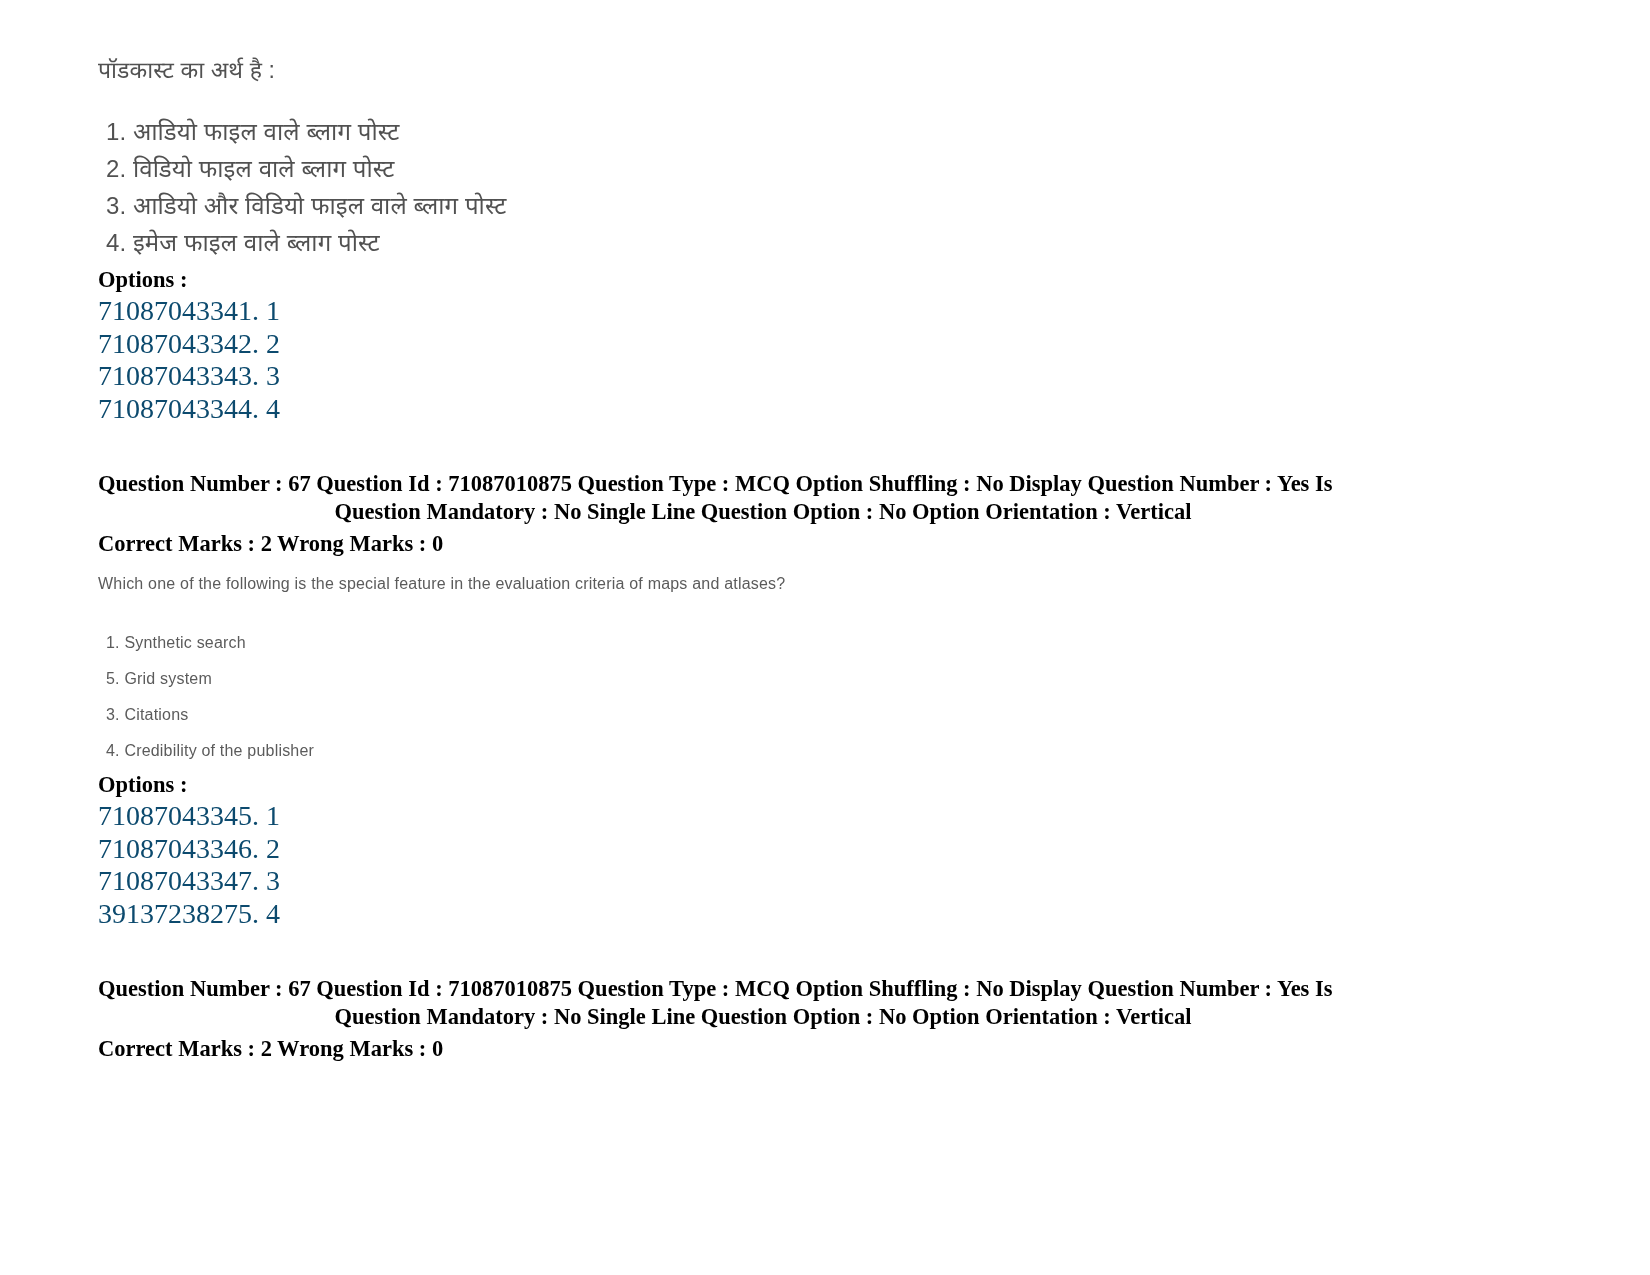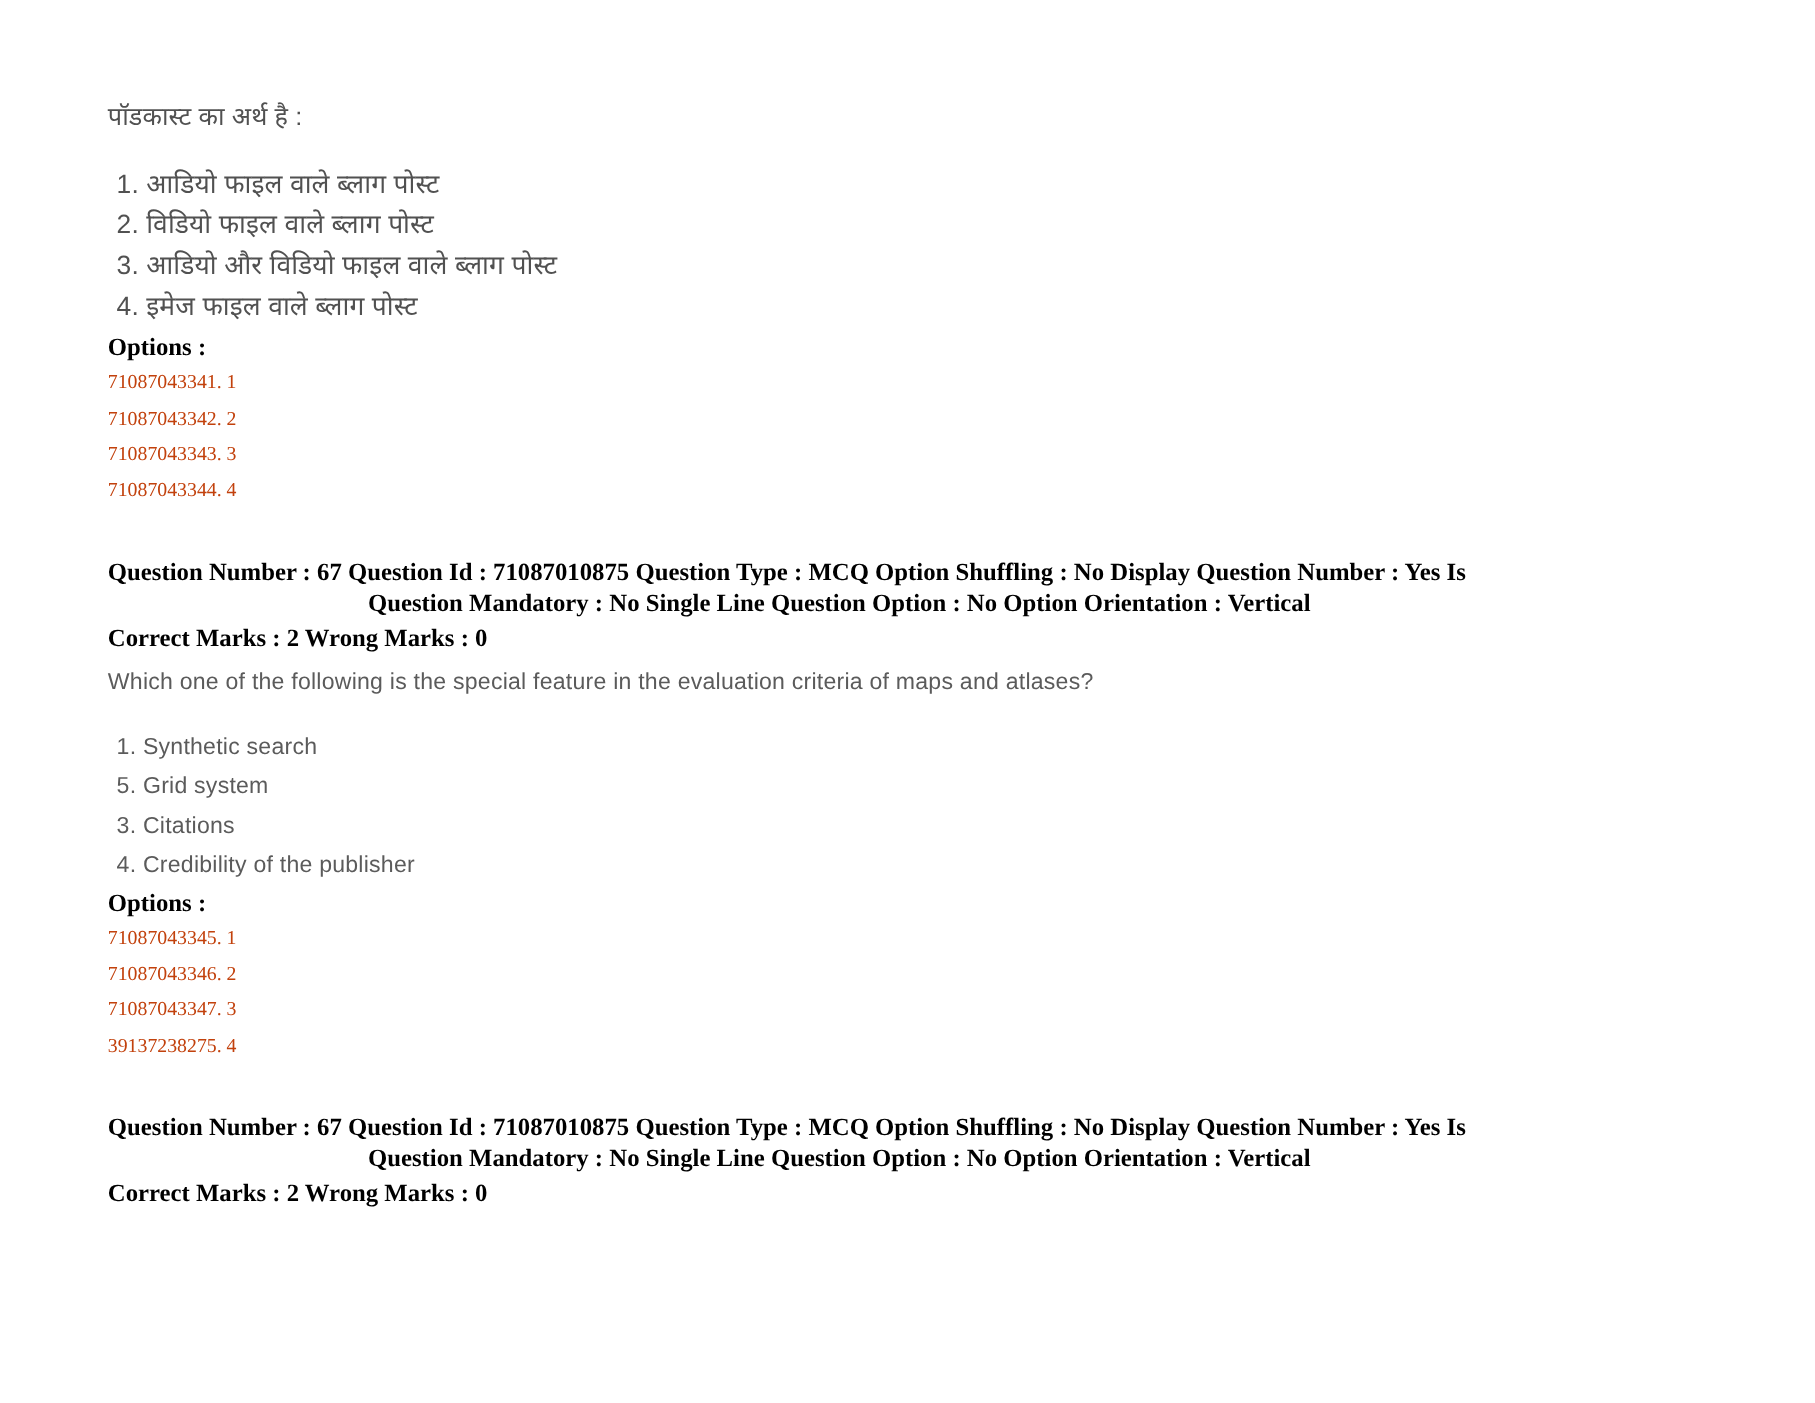--- a/index.html
+++ b/index.html
@@ -15,21 +15,20 @@
     position: relative;
     overflow: hidden;
   }
   .page {
     position: absolute;
     left: 0;
     top: 0;
     width: 1650px;
     height: 987px;
     background: #ffffff;
-    margin-top: 36px;
   }
   .content {
     position: absolute;
     left: 98px;
     top: 0;
     width: 1420px;
   }
 
   
   .scan-hi {
@@ -40,21 +39,21 @@
     letter-spacing: 0.1px;
     opacity: 0.88;
     white-space: nowrap;
   }
   .scan-hi.stem {
     font-size: 23px;
   }
   .scan-en {
     font-family: "Liberation Sans", "DejaVu Sans", sans-serif;
     color: #4a4a4a;
-    font-size: 21px;
+    font-size: 16px;
     line-height: 36px;
     letter-spacing: 0.2px;
     opacity: 0.9;
     white-space: nowrap;
   }
 
   
   .meta {
     font-family: "Liberation Serif", "DejaVu Serif", serif;
     font-weight: bold;
@@ -67,23 +66,23 @@
   .options-label {
     font-family: "Liberation Serif", "DejaVu Serif", serif;
     font-weight: bold;
     font-size: 22.5px;
     line-height: 30px;
     color: #000000;
   }
   .opt-id {
     font-family: "Liberation Serif", "DejaVu Serif", serif;
     font-weight: normal;
-    font-size: 18px;
+    font-size: 28px;
     line-height: 32.5px;
-    color: #c2410c;
+    color: #0c4a6e;
   }
 
   
   .blk { position: absolute; left: 0; }
   .indent-1 { padding-left: 8px; }
 </style>
 </head>
 <body>
 
 <div class="page">

